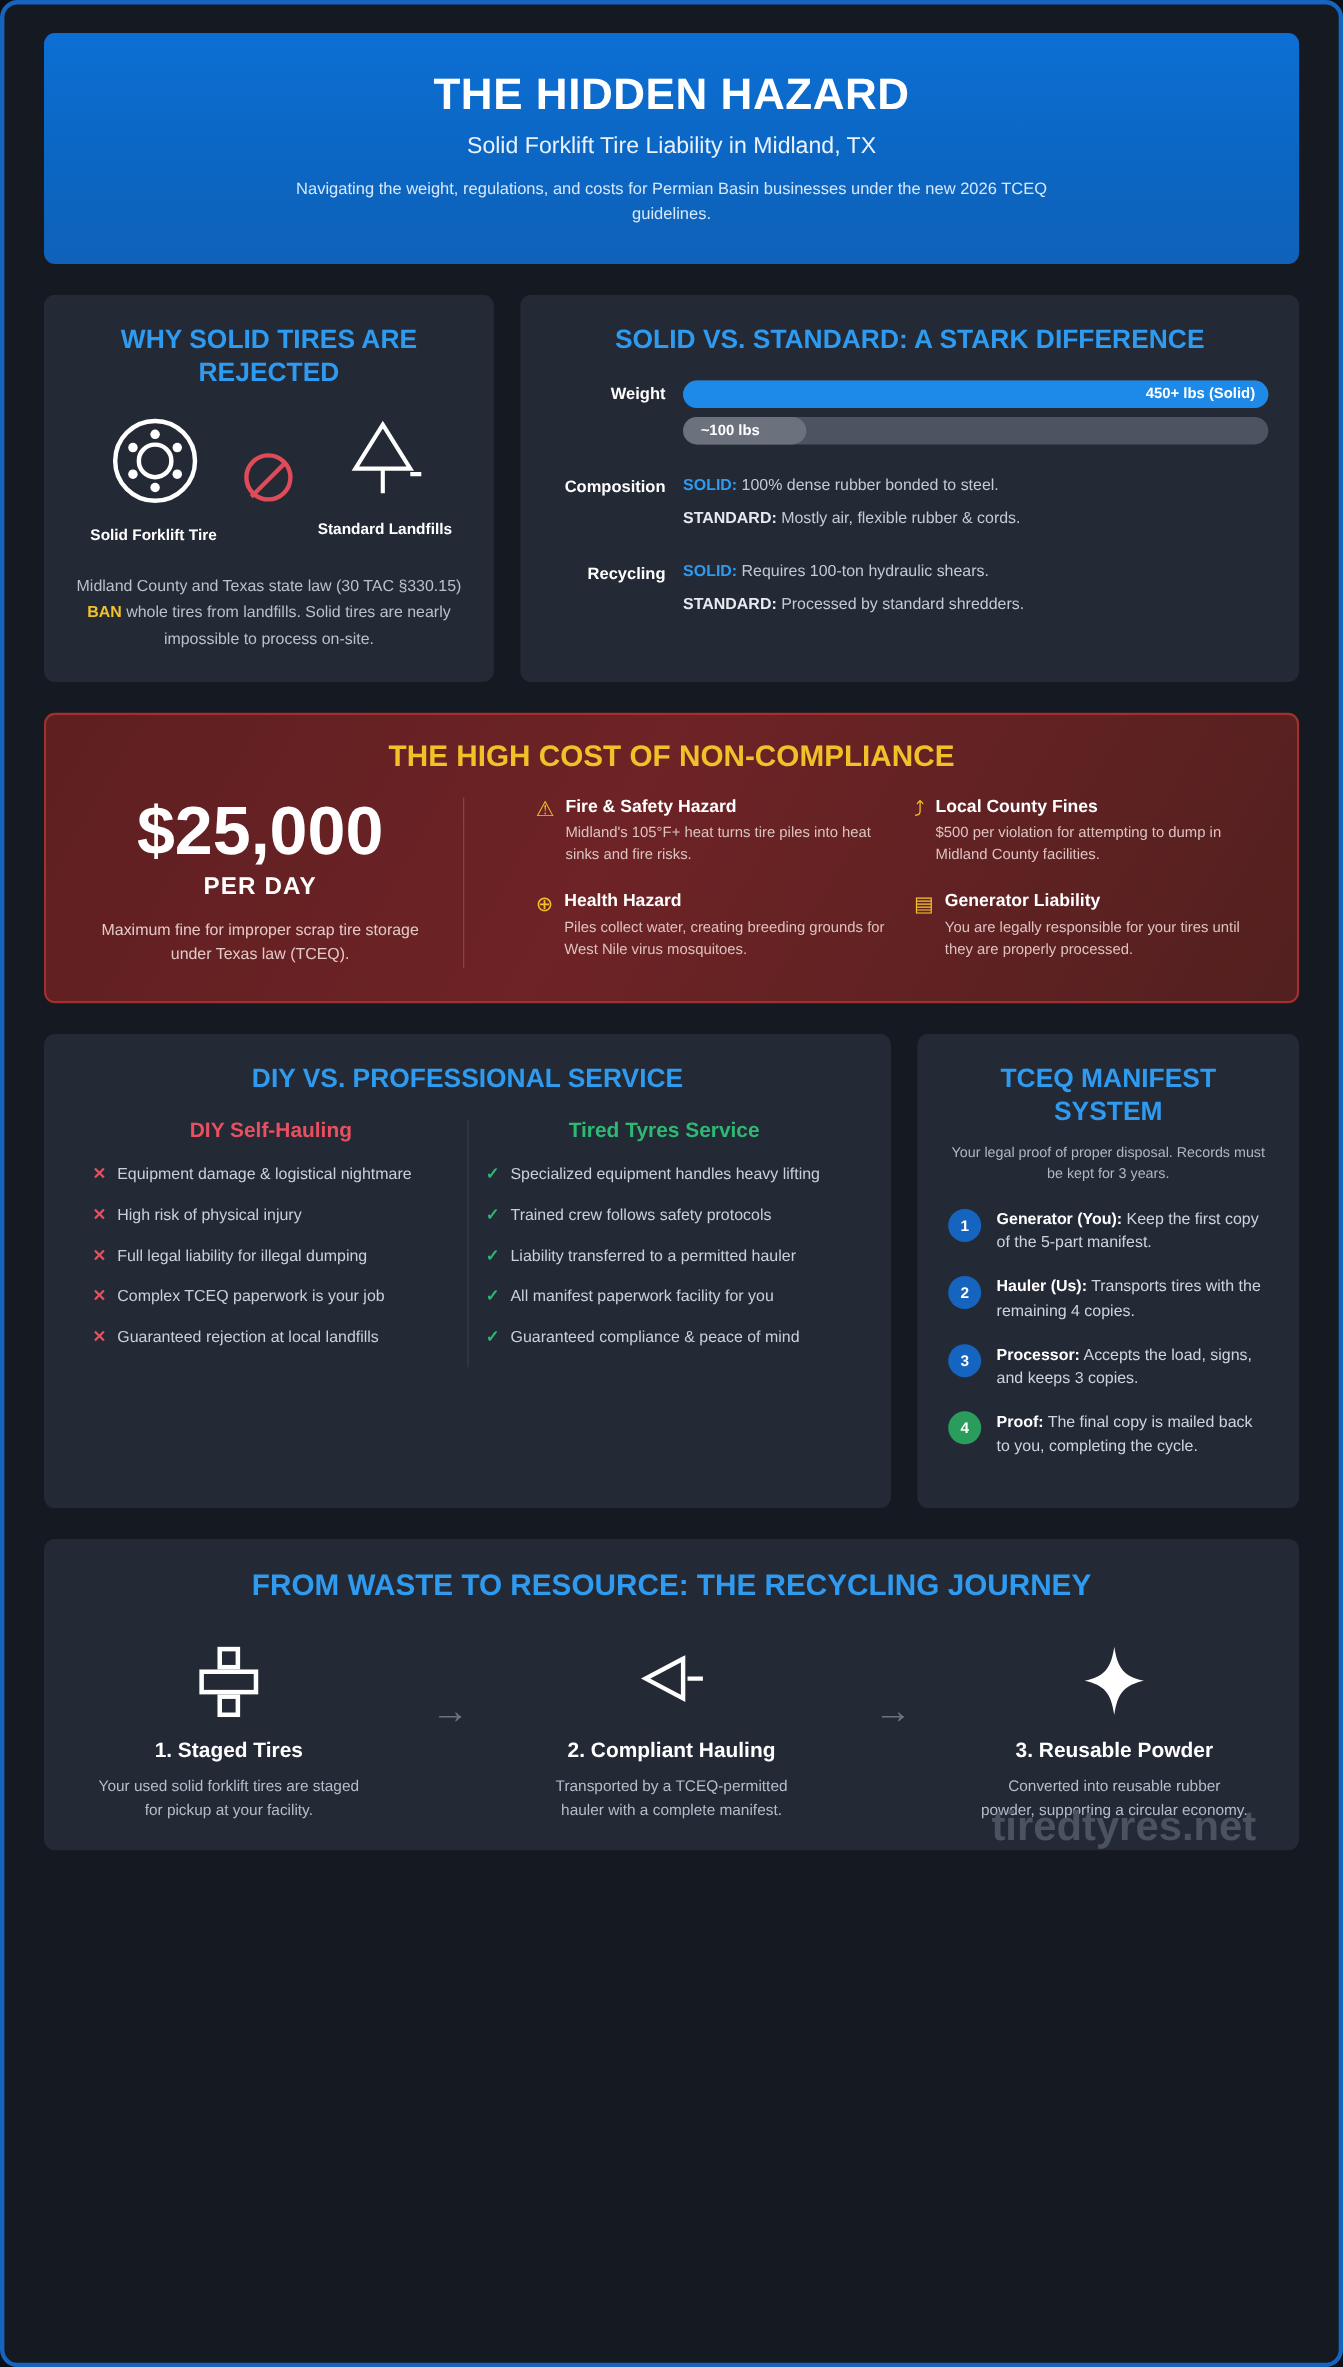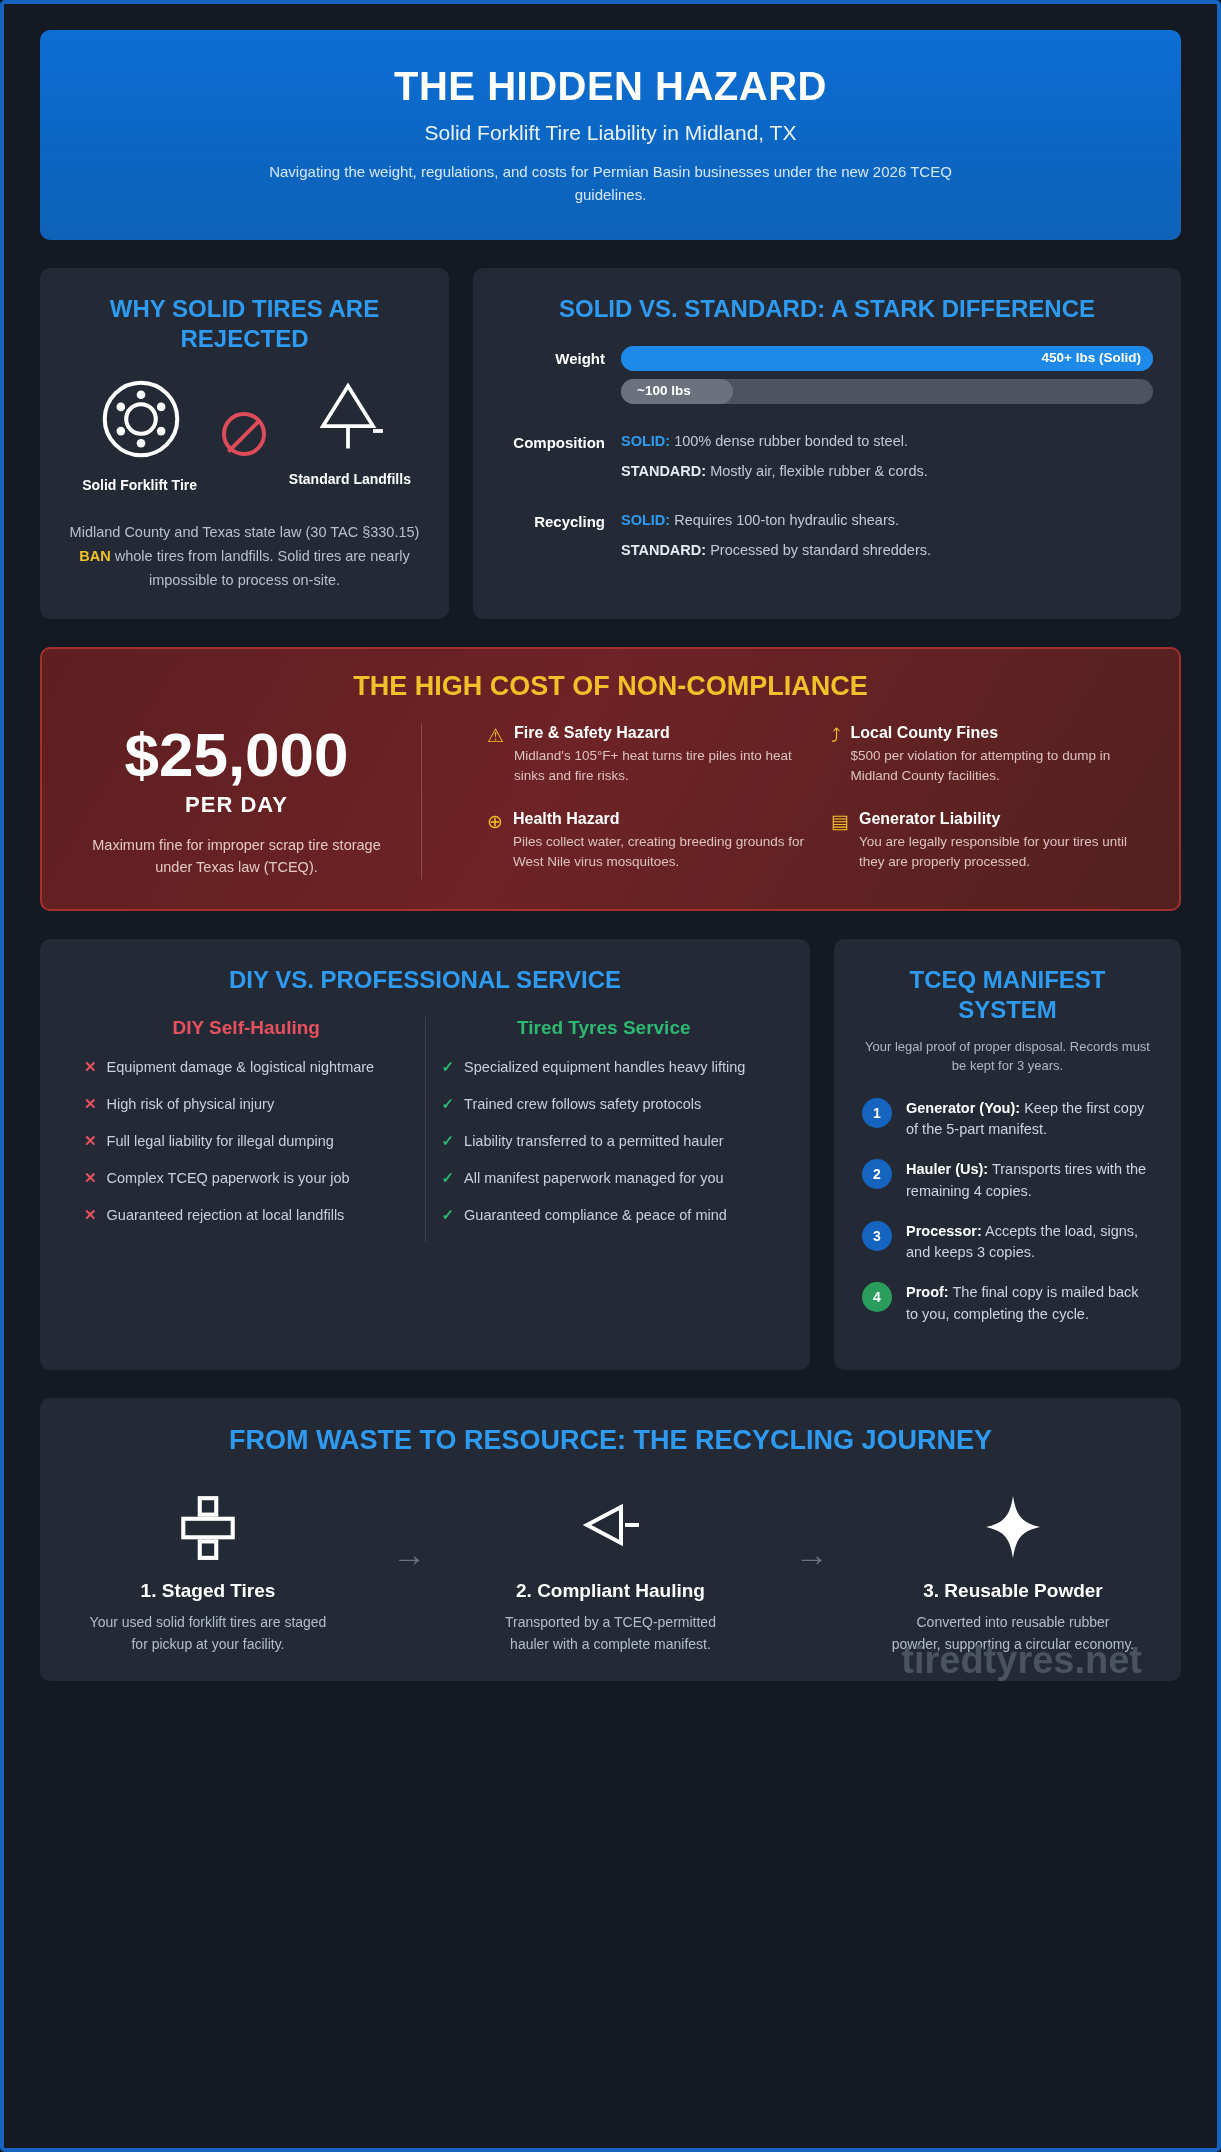--- a/index.html
+++ b/index.html
@@ -9,21 +9,21 @@
     width: 1221px;
     min-height: 2152px;
     display: flex;
     justify-content: center;
   }
   .page {
     width: 1221px;
     min-height: 2152px;
     background: #141922;
     border: 4px solid #1565c0;
-    border-radius: 5px;
+    border-radius: 16px;
     padding: 26px 36px 30px 36px;
   }
 
   
   .hero {
     background: linear-gradient(180deg, #0d6fd4 0%, #0b66c3 55%, #0f62b8 100%);
     border-radius: 10px;
     padding: 34px 40px 34px 40px;
     text-align: center;
     margin-bottom: 28px;
@@ -480,21 +480,21 @@
           <div class="li">
               <span class="mark c">✓</span>
               <span class="txt">Trained crew follows safety protocols</span>
             </div>
           <div class="li">
               <span class="mark c">✓</span>
               <span class="txt">Liability transferred to a permitted hauler</span>
             </div>
           <div class="li">
               <span class="mark c">✓</span>
-              <span class="txt">All manifest paperwork managed for you</span>
+              <span class="txt">All manifest paperwork facility for you</span>
             </div>
           <div class="li">
               <span class="mark c">✓</span>
               <span class="txt">Guaranteed compliance &amp; peace of mind</span>
             </div>
         </div>
 
       </div>
     </div>
 

